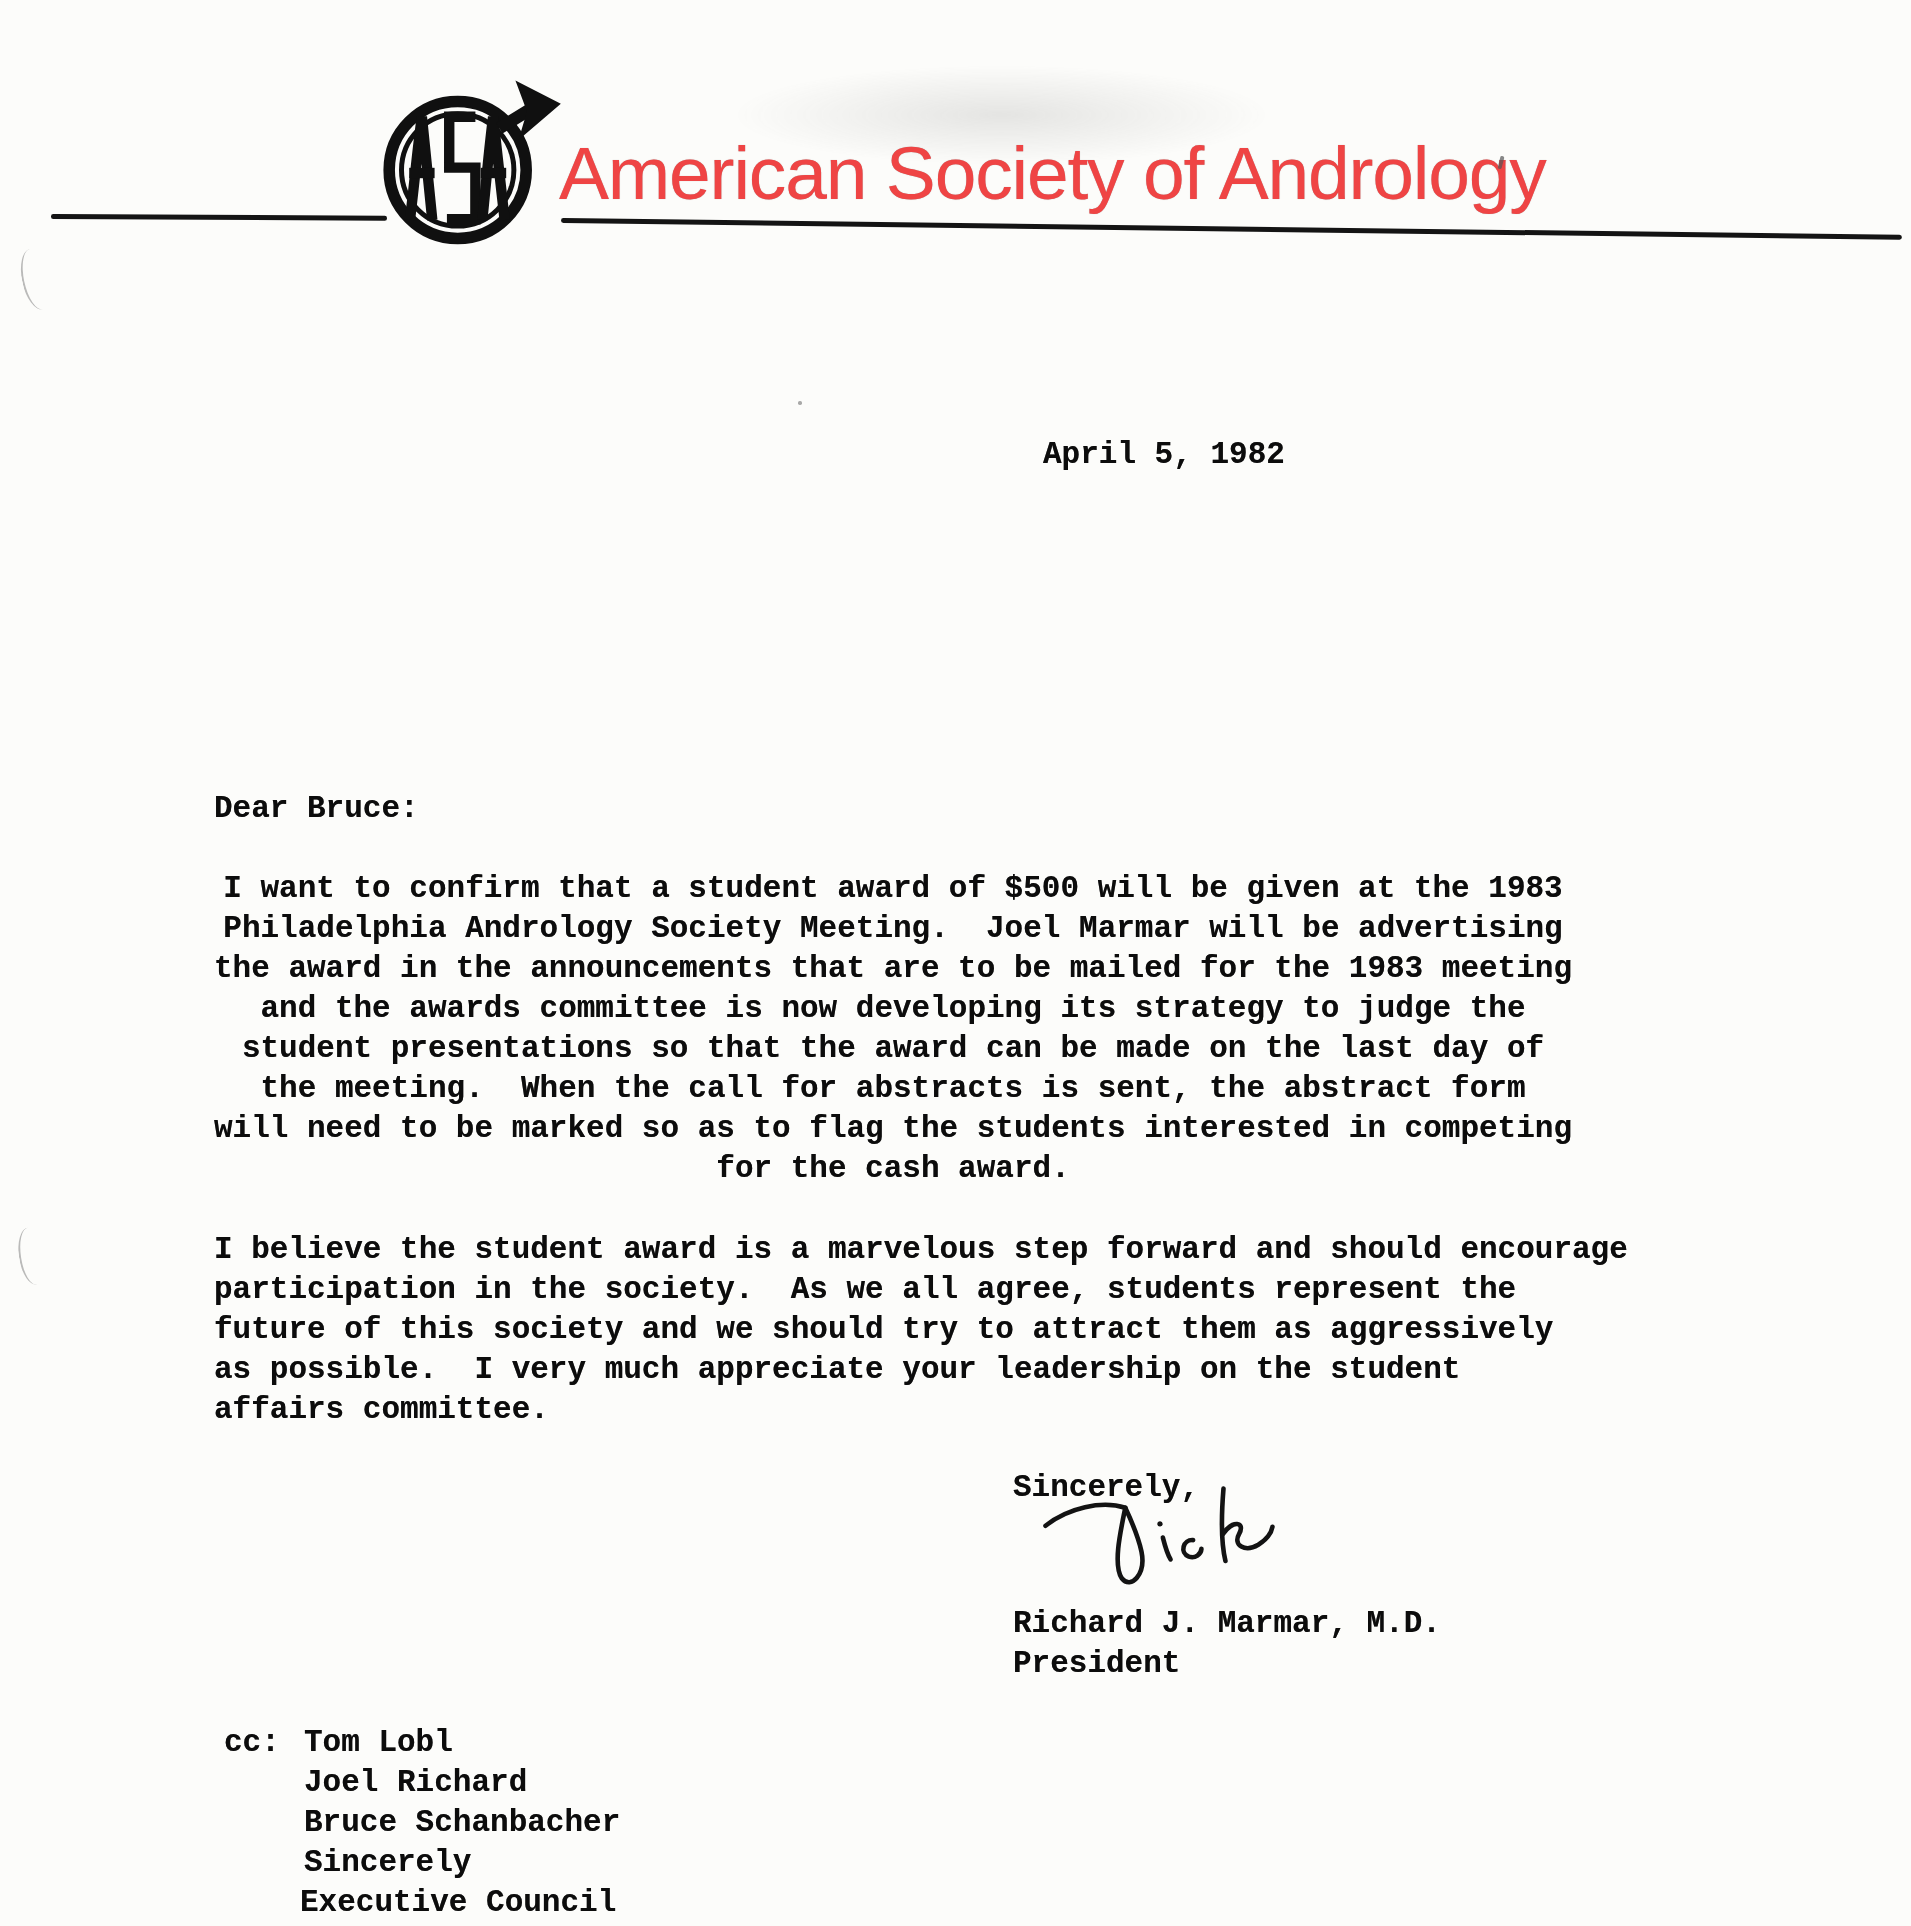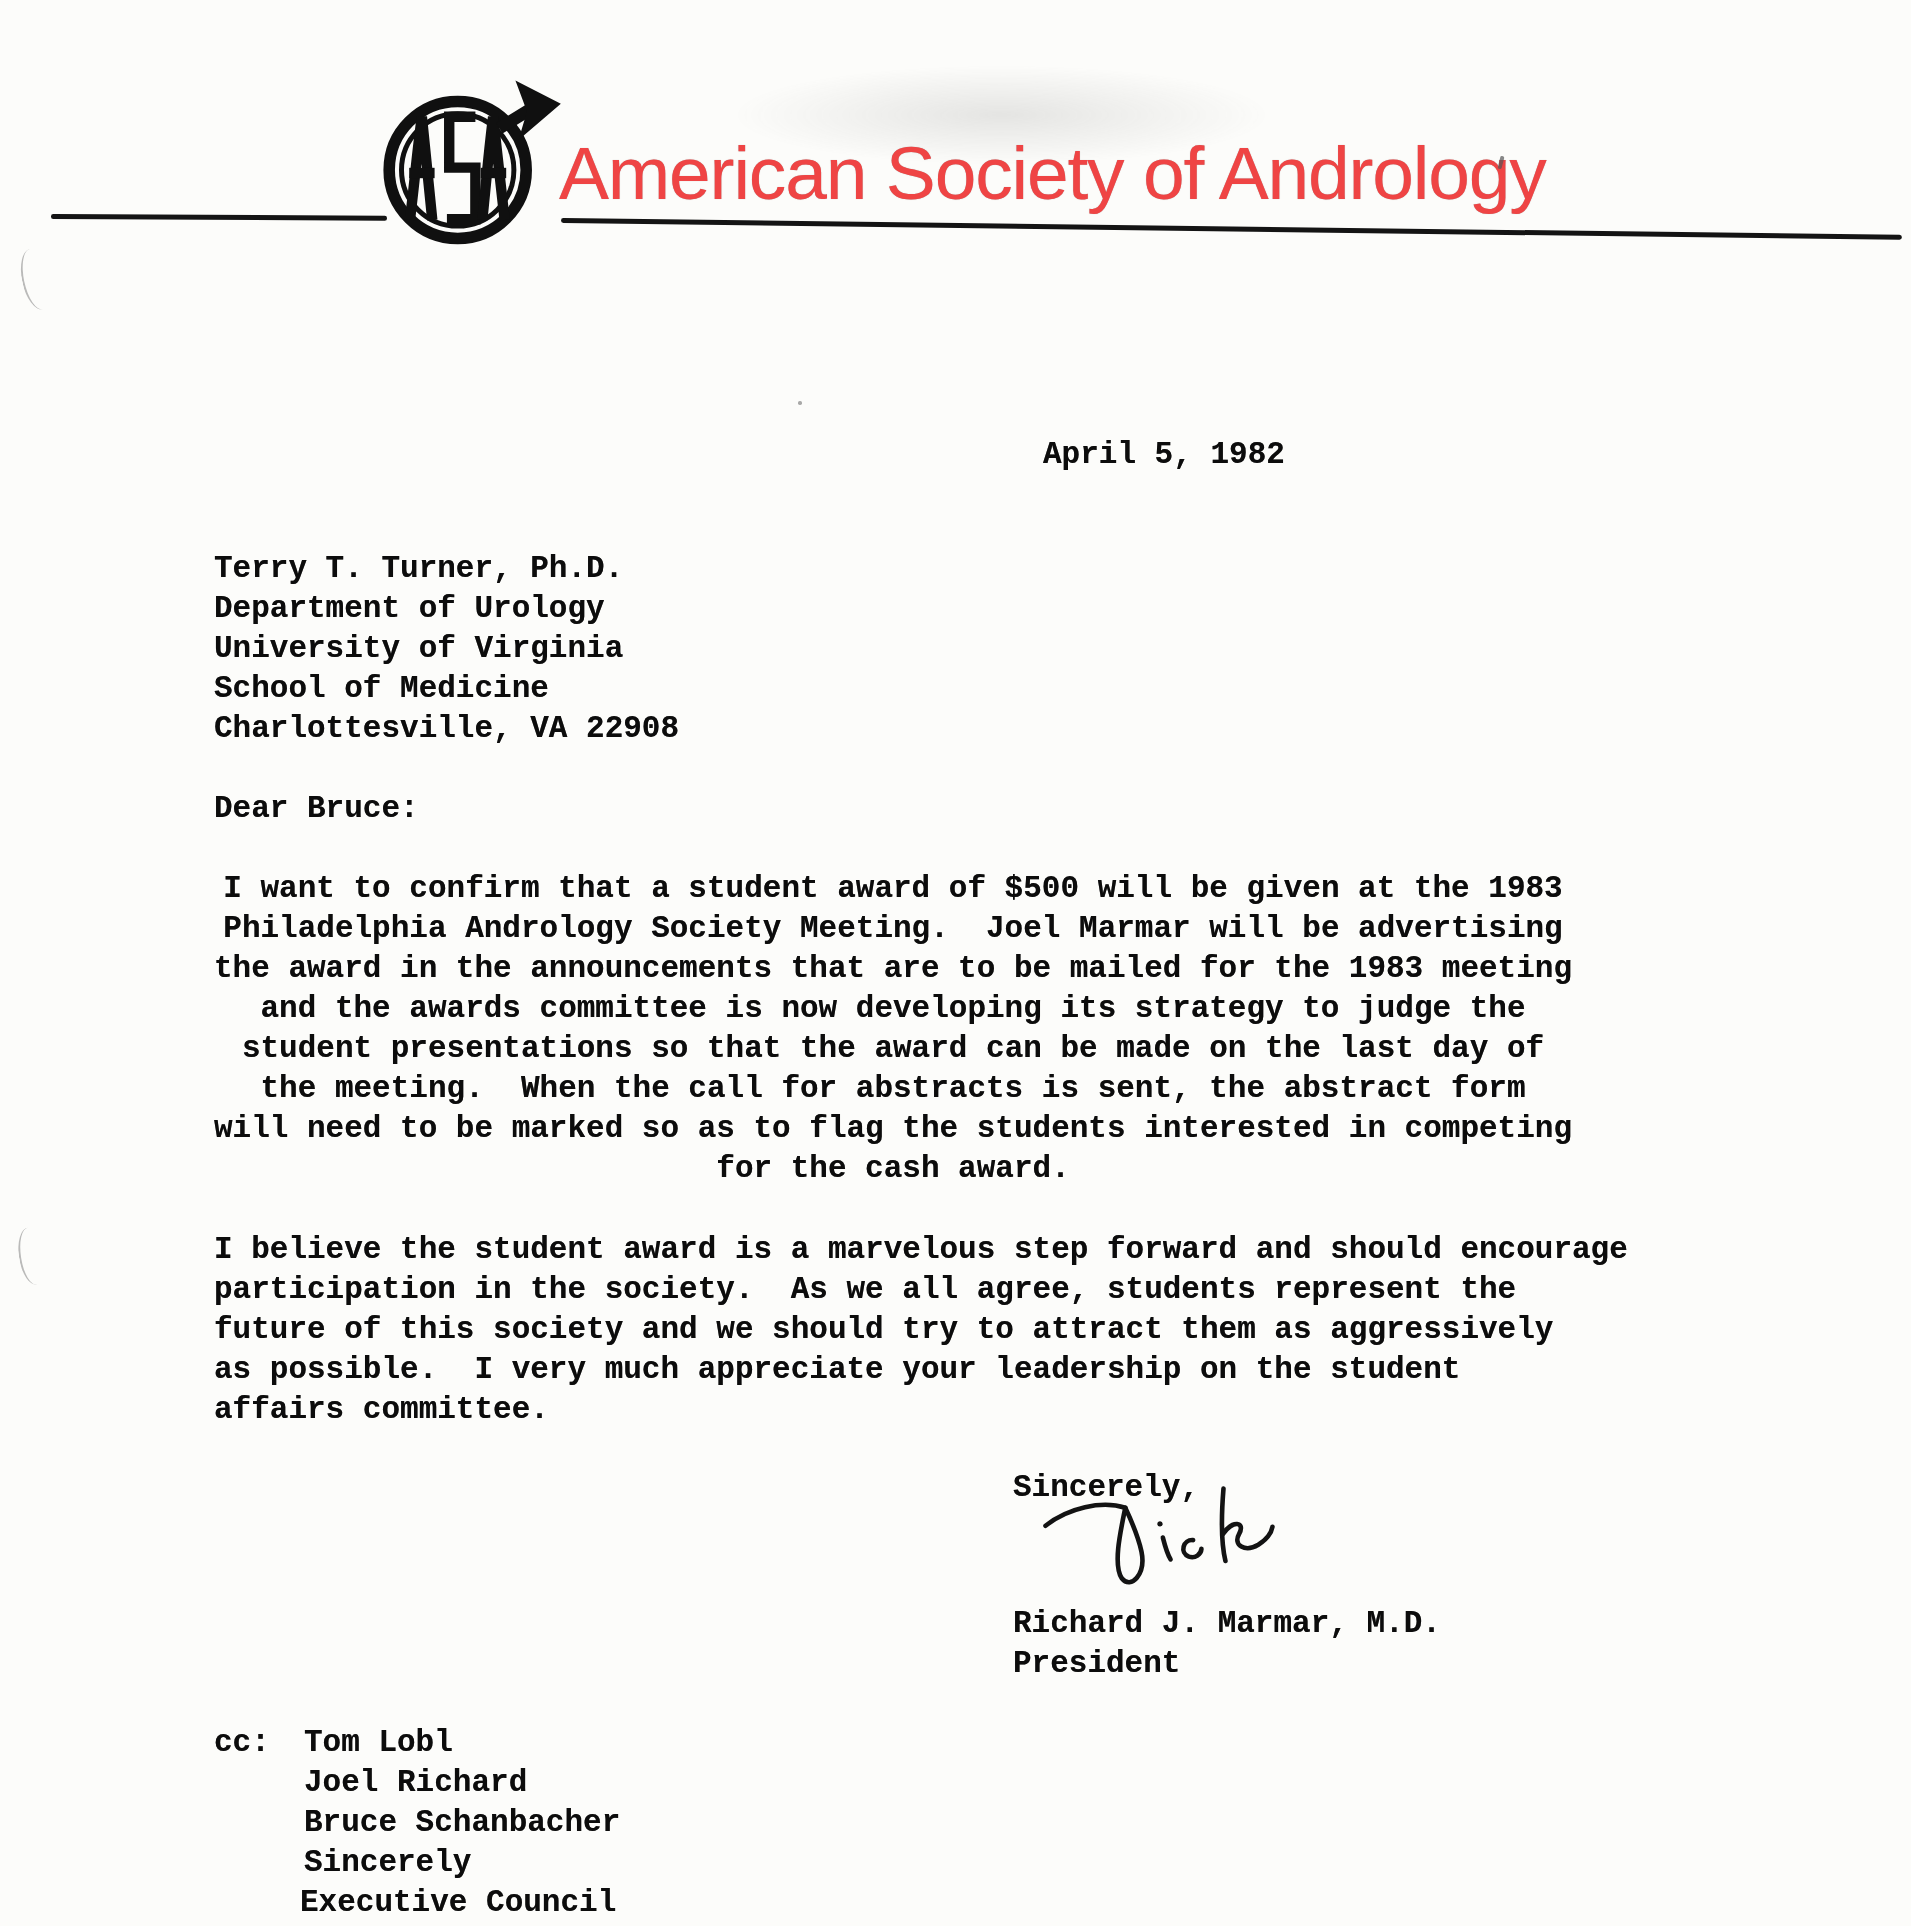--- a/index.html
+++ b/index.html
@@ -36,21 +36,21 @@
     white-space: pre-wrap;
   }
   .date-line        { left: 1016px; top: 435px; margin-left: 27px; }
   .recipient        { left: 214px;  top: 549px; }
   .salutation       { left: 214px;  top: 789px; }
   .para1            { left: 214px;  top: 869px; text-align: center; }
   .para2            { left: 214px;  top: 1230px; }
   .closing          { left: 1013px; top: 1468px; }
   .signer-name      { left: 1013px; top: 1604px; }
   .signer-title     { left: 1013px; top: 1644px; }
-  .cc-label         { left: 214px;  top: 1723px; }
+  .cc-label         { left: 224px;  top: 1723px; }
   .cc-item-0        { left: 304px;  top: 1723px; }
   .cc-item-1        { left: 304px;  top: 1763px; }
   .cc-item-2        { left: 304px;  top: 1803px; }
   .cc-item-3        { left: 304px;  top: 1843px; }
   .cc-item-4        { left: 300px;  top: 1883px; }
 
   .signature-box { position: absolute; left: 1036px; top: 1476px; width: 254px; height: 127px; }
 
   
   .footer-block { position: absolute; left: 0; top: 0; width: 1911px; height: 2704px;
@@ -96,25 +96,20 @@
         </g>
       </g>
     </svg>
   </div>
 
   <div class="org-title">American Society of Andrology</div>
   <div class="rule rule-left"></div>
   <div class="rule rule-right"></div>
 
   <div class="tw date-line">April 5, 1982</div>
-  <div class="tw recipient">Terry T. Turner, Ph.D.
-Department of Urology
-University of Virginia
-School of Medicine
-Charlottesville, VA 22908</div>
   <div class="tw salutation">Dear Bruce:</div>
   <div class="tw para1">I want to confirm that a student award of $500 will be given at the 1983
 Philadelphia Andrology Society Meeting.  Joel Marmar will be advertising
 the award in the announcements that are to be mailed for the 1983 meeting
 and the awards committee is now developing its strategy to judge the
 student presentations so that the award can be made on the last day of
 the meeting.  When the call for abstracts is sent, the abstract form
 will need to be marked so as to flag the students interested in competing
 for the cash award.</div>
   <div class="tw para2">I believe the student award is a marvelous step forward and should encourage

